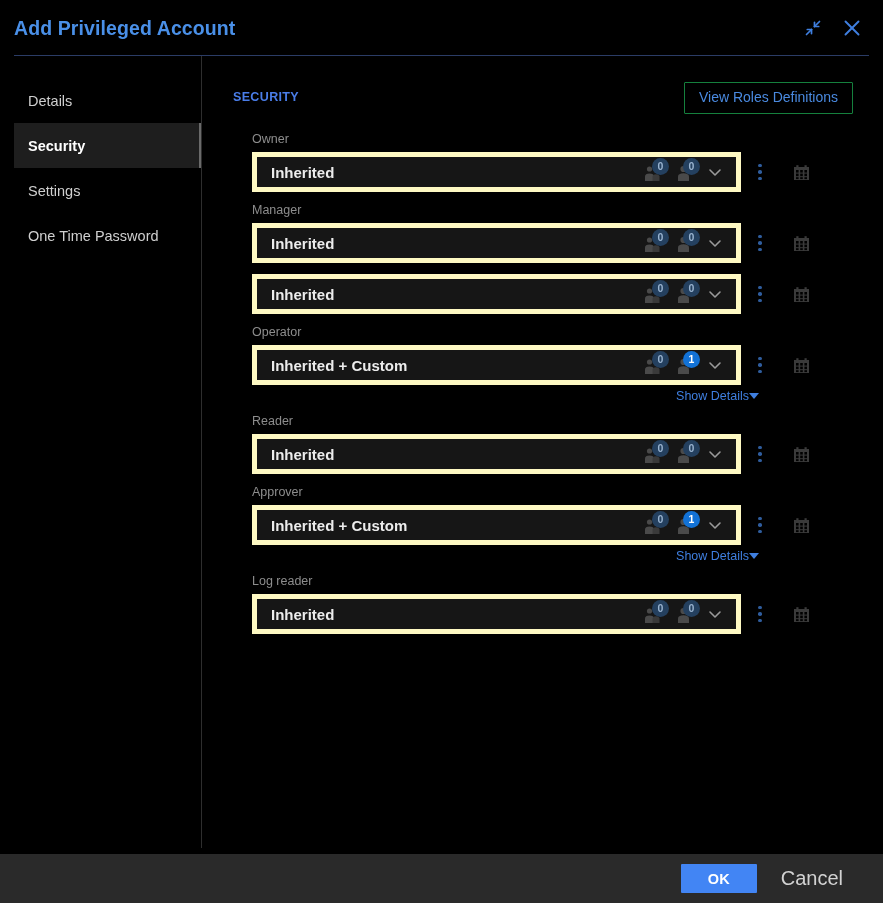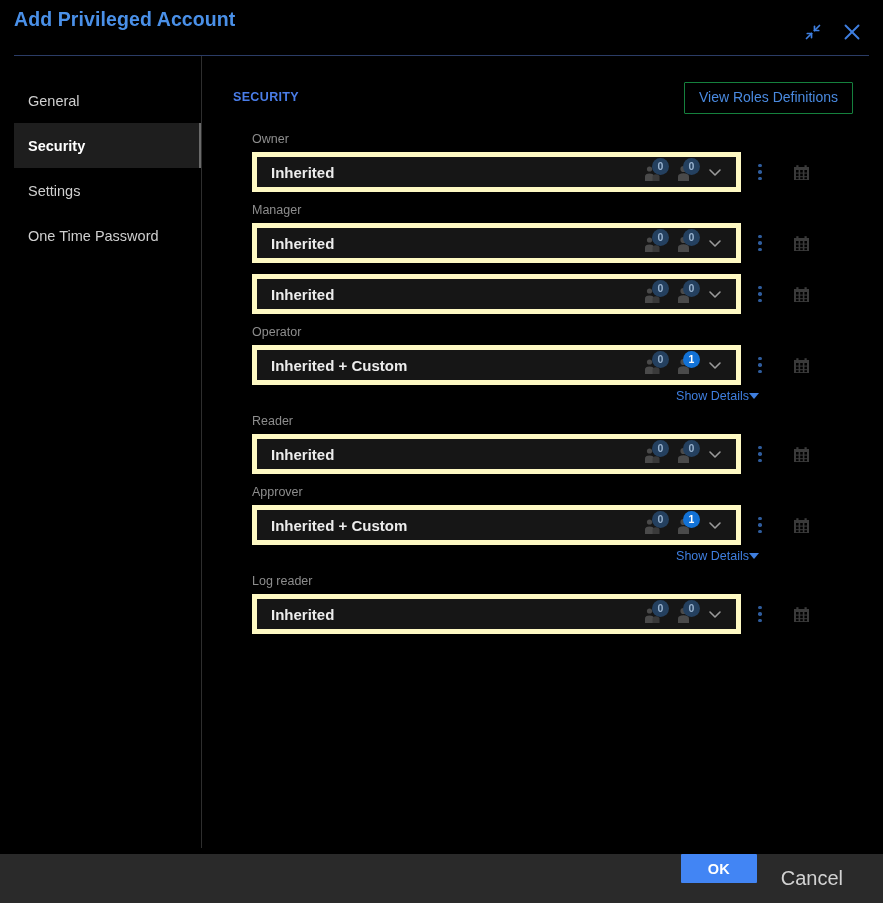--- a/index.html
+++ b/index.html
@@ -21,21 +21,22 @@
     display: flex;
     flex-direction: column;
   }
 
   
   .header {
     position: relative;
     height: 56px;
     flex: 0 0 56px;
     display: flex;
-    padding: 8px 18px 0 14px;
+    align-items: center;
+    padding: 0 18px 0 14px;
   }
   .dialog-title {
     font-size: 19.5px;
     color: #4a90e8;
     font-weight: 600;
     letter-spacing: .1px;
     white-space: nowrap;
   }
   .header-spacer { flex: 1 1 auto; }
   .header-actions {
@@ -271,20 +272,21 @@
     border-right: 5.5px solid transparent;
     border-top: 6px solid #3f7fe0;
   }
 
   
   .footer {
     flex: 0 0 49px;
     height: 49px;
     background: #2a2a2a;
     display: flex;
+    align-items: center;
     justify-content: flex-end;
     padding-right: 26px;
     gap: 10px;
   }
   .btn-ok {
     background: #4285f4;
     color: #ffffff;
     border: none;
     font-family: inherit;
     font-size: 14.5px;
@@ -330,21 +332,21 @@
         </svg>
       </div>
     </div>
     <div class="header-rule"></div>
   </div>
 
   <div class="body">
 
     <div class="sidebar">
       <div class="nav-item">
-        <span>General</span>
+        <span>Details</span>
       </div>
       <div class="nav-item active">
         <span>Security</span>
       </div>
       <div class="nav-item">
         <span>Settings</span>
       </div>
       <div class="nav-item">
         <span>One Time Password</span>
       </div>

